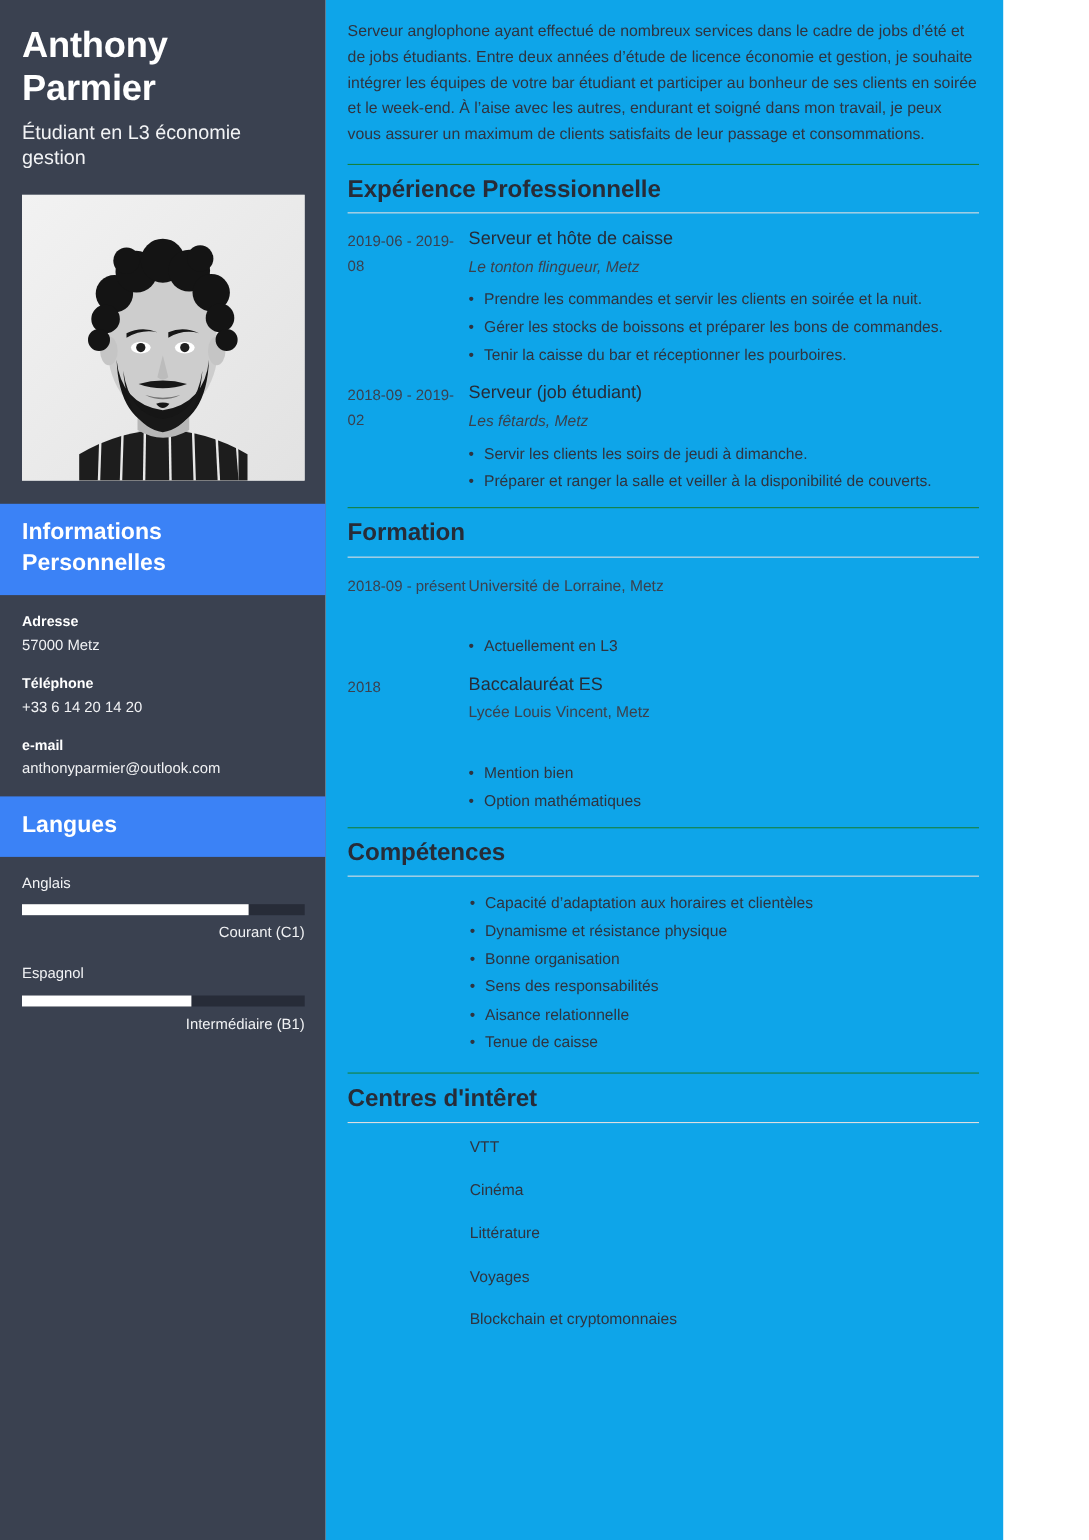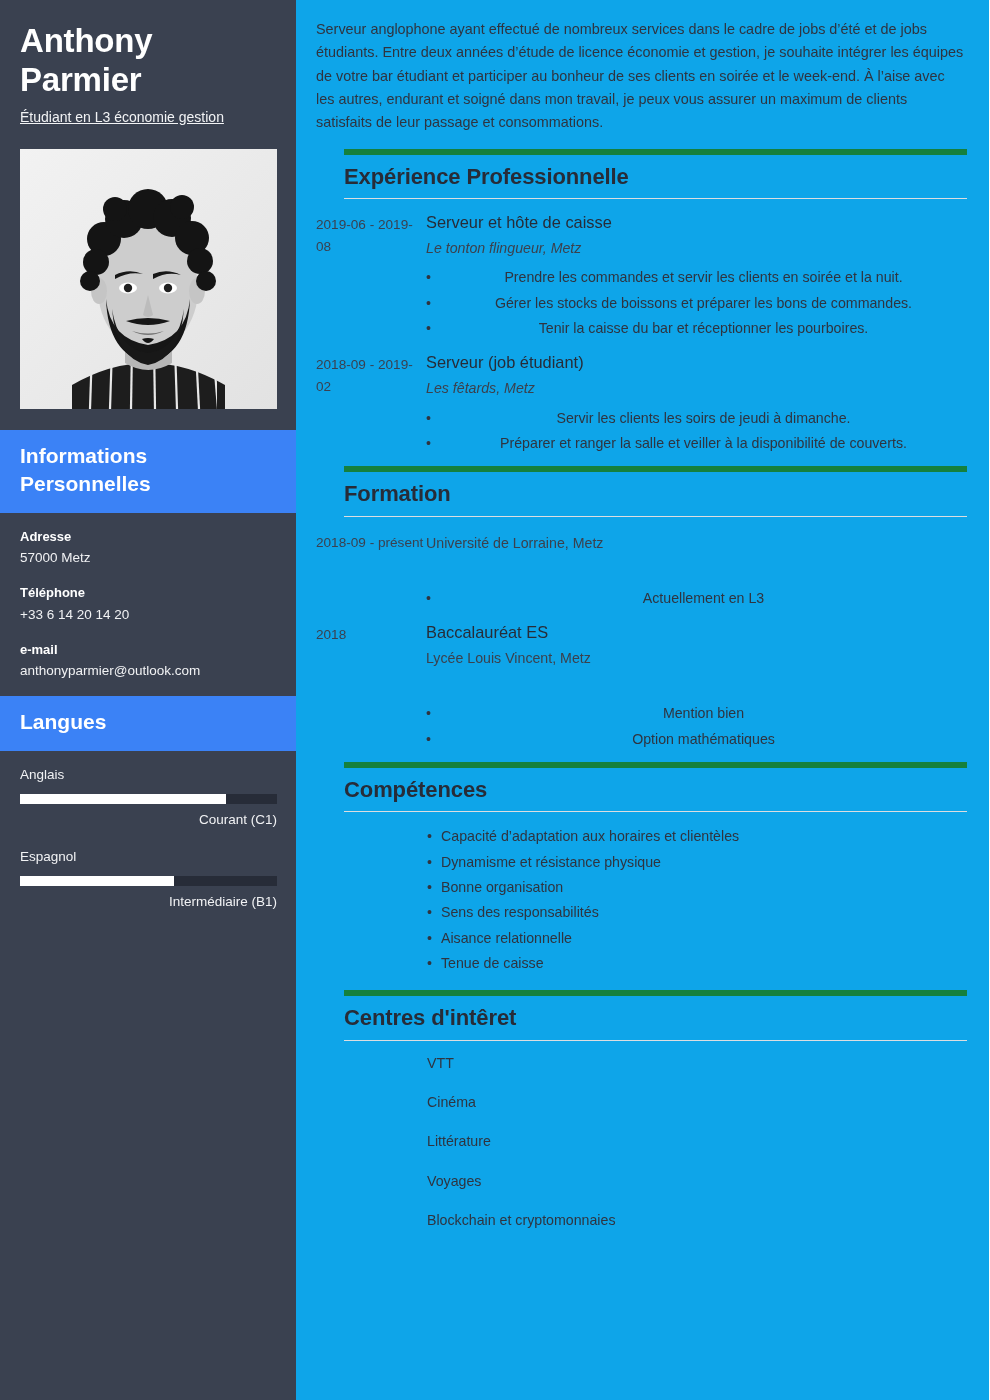--- a/index.html
+++ b/index.html
@@ -2,45 +2,44 @@
 <html><head>
 <meta charset="utf-8">
 <style>
   * { box-sizing: border-box; margin: 0; padding: 0; }
   html, body {
     width: 990px; height: 1400px;
     background: #ffffff;
     font-family: "Liberation Sans", sans-serif;
     -webkit-font-smoothing: antialiased;
   }
-  .page { display: flex; width: 989px; height: 1400px; }
+  .page { display: flex; width: 912px; height: 1400px; }
 
   
   .sidebar {
     width: 296px;
     background: #3a4150;
     color: #ffffff;
     flex: 0 0 296px;
     position: relative;
   }
   .sidebar-head { padding: 22px 20px 0 20px; }
   .full-name {
     font-size: 33px;
     font-weight: bold;
     line-height: 1.18;
     letter-spacing: -0.2px;
     color: #ffffff;
   }
   .job-title {
     margin-top: 9px;
-    font-size: 14px;
+    font-size: 18px;
     line-height: 1.28;
     font-weight: normal;
     color: #f2f3f5;
-    text-decoration: underline;
   }
   .photo-wrap {
     margin: 22px 19px 0 20px;
     width: 257px; height: 260px;
     overflow: hidden;
     background: #eceded;
   }
   .photo {
     width: 257px; height: 260px;
     display: block;
@@ -106,25 +105,24 @@
   }
   .summary {
     font-size: 14.4px;
     line-height: 1.62;
     color: #2f3440;
     text-align: left;
     margin-bottom: 14px;
   }
   .section { margin-bottom: 2px; }
   .section-head {
-    border-top: 6px solid #15803d;
+    border-top: 1px solid #15803d;
     border-bottom: 1px solid #dcdee1;
     padding: 8px 0 8px 0;
     margin-bottom: 12px;
-    margin-left: 28px;
   }
   .section-title {
     font-size: 22px;
     font-weight: bold;
     color: #272c38;
     line-height: 1.25;
     letter-spacing: -0.1px;
   }
   .entry { display: flex; margin-bottom: 10px; }
   .entry-date {
@@ -143,21 +141,21 @@
   }
   .entry-org {
     font-size: 14.2px;
     font-style: italic;
     color: #3b414d;
     line-height: 1.5;
     margin-top: 4px;
   }
   .entry-org.plain { font-style: normal; }
   .entry-spacer { height: 26px; }
-  ul.bullets { list-style: none; margin-top: 6px; text-align: center; }
+  ul.bullets { list-style: none; margin-top: 6px; }
   ul.bullets li {
     font-size: 14.2px;
     line-height: 1.78;
     color: #2f3440;
     padding-left: 14px;
     position: relative;
   }
   ul.bullets li::before {
     content: "•";
     position: absolute;

